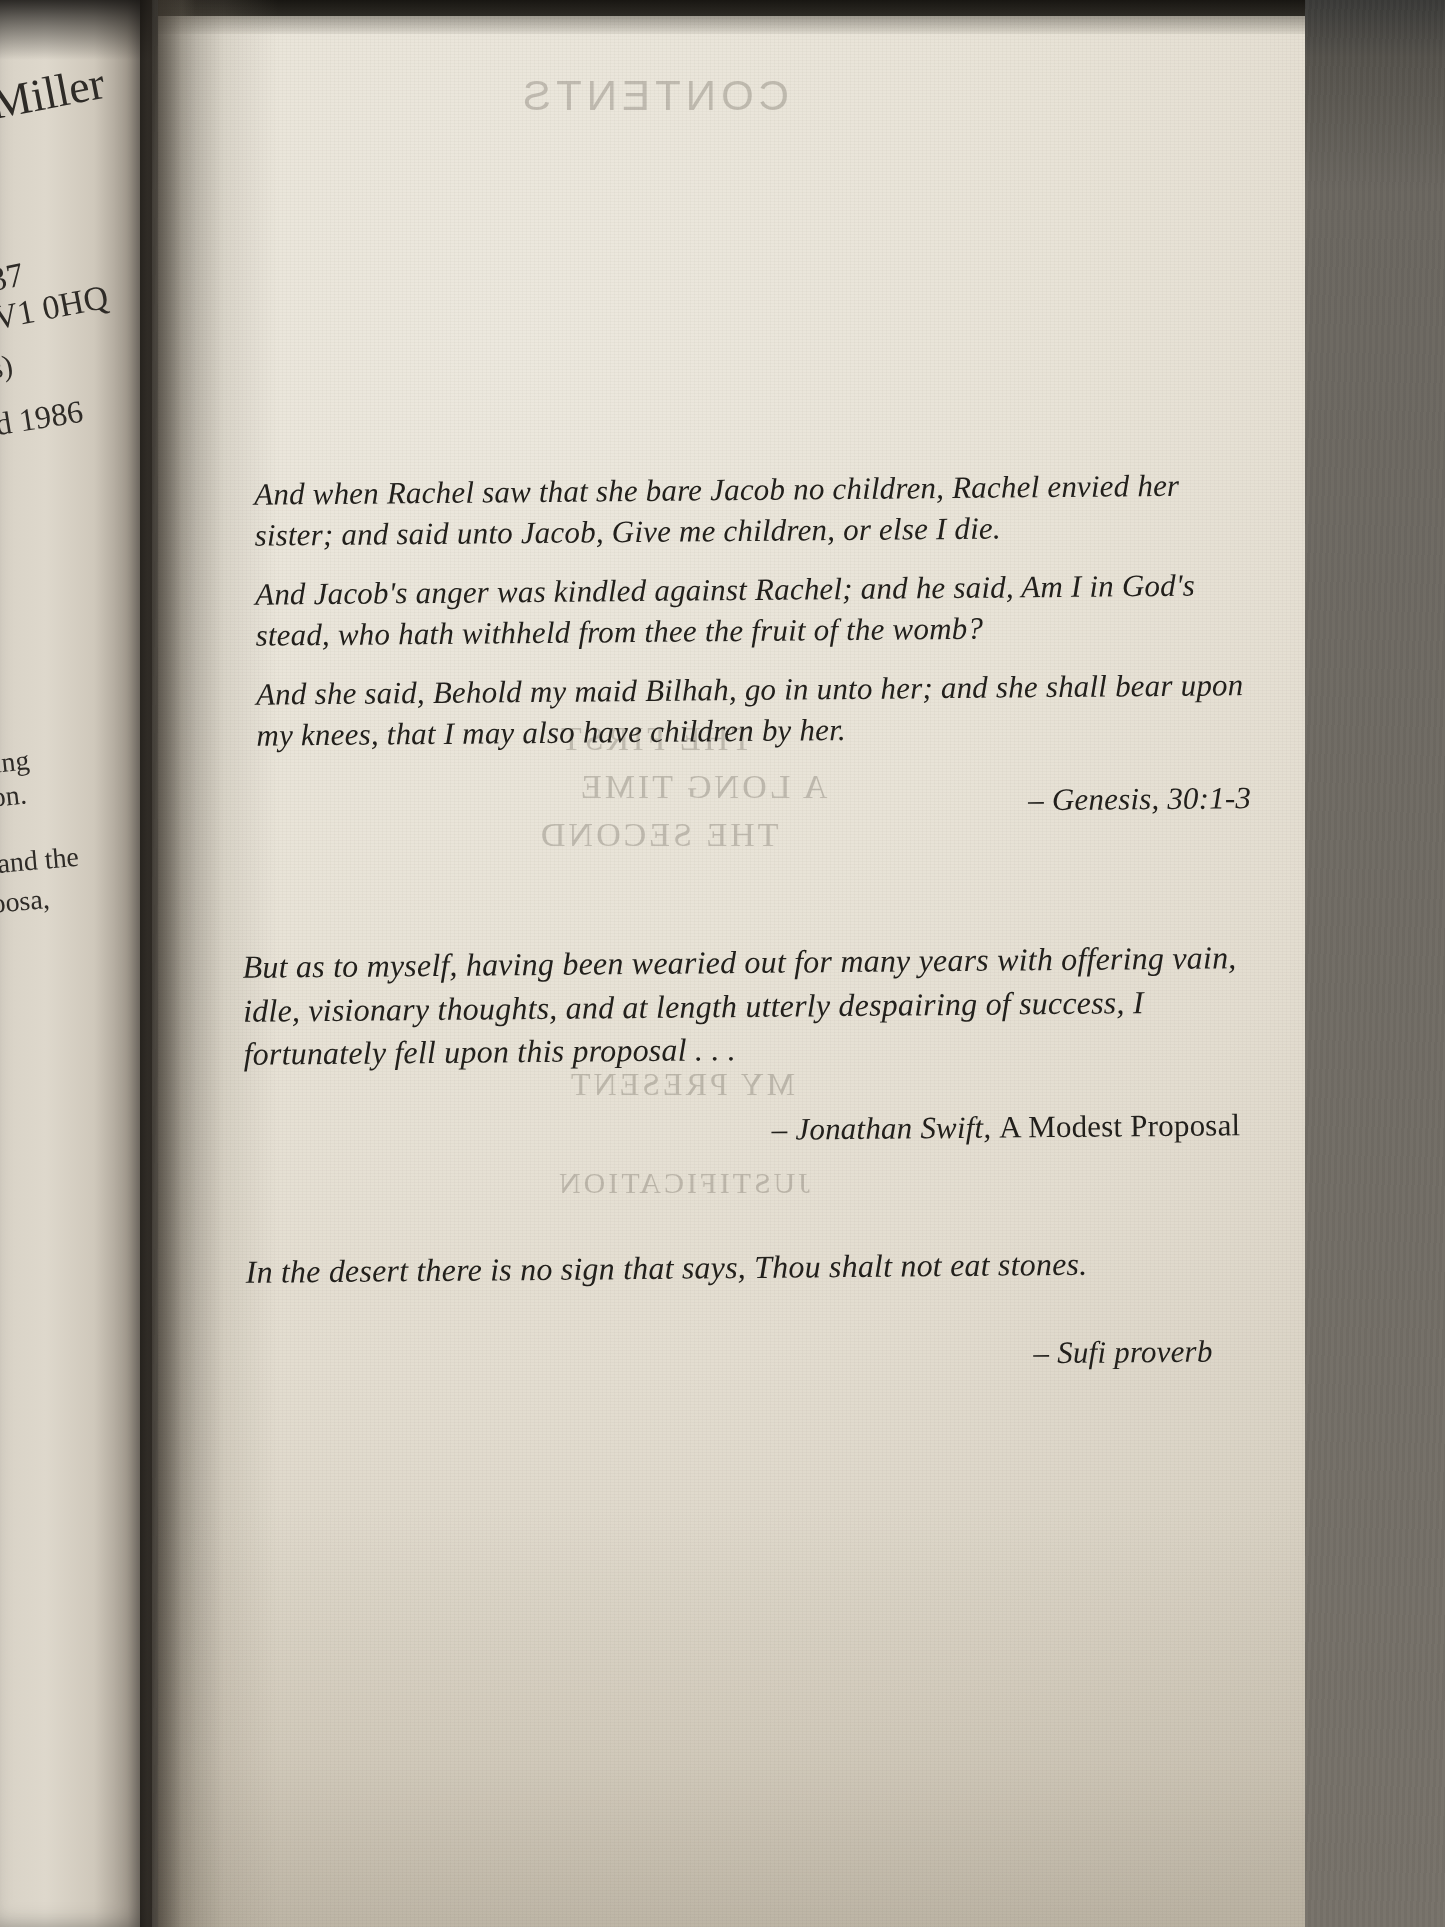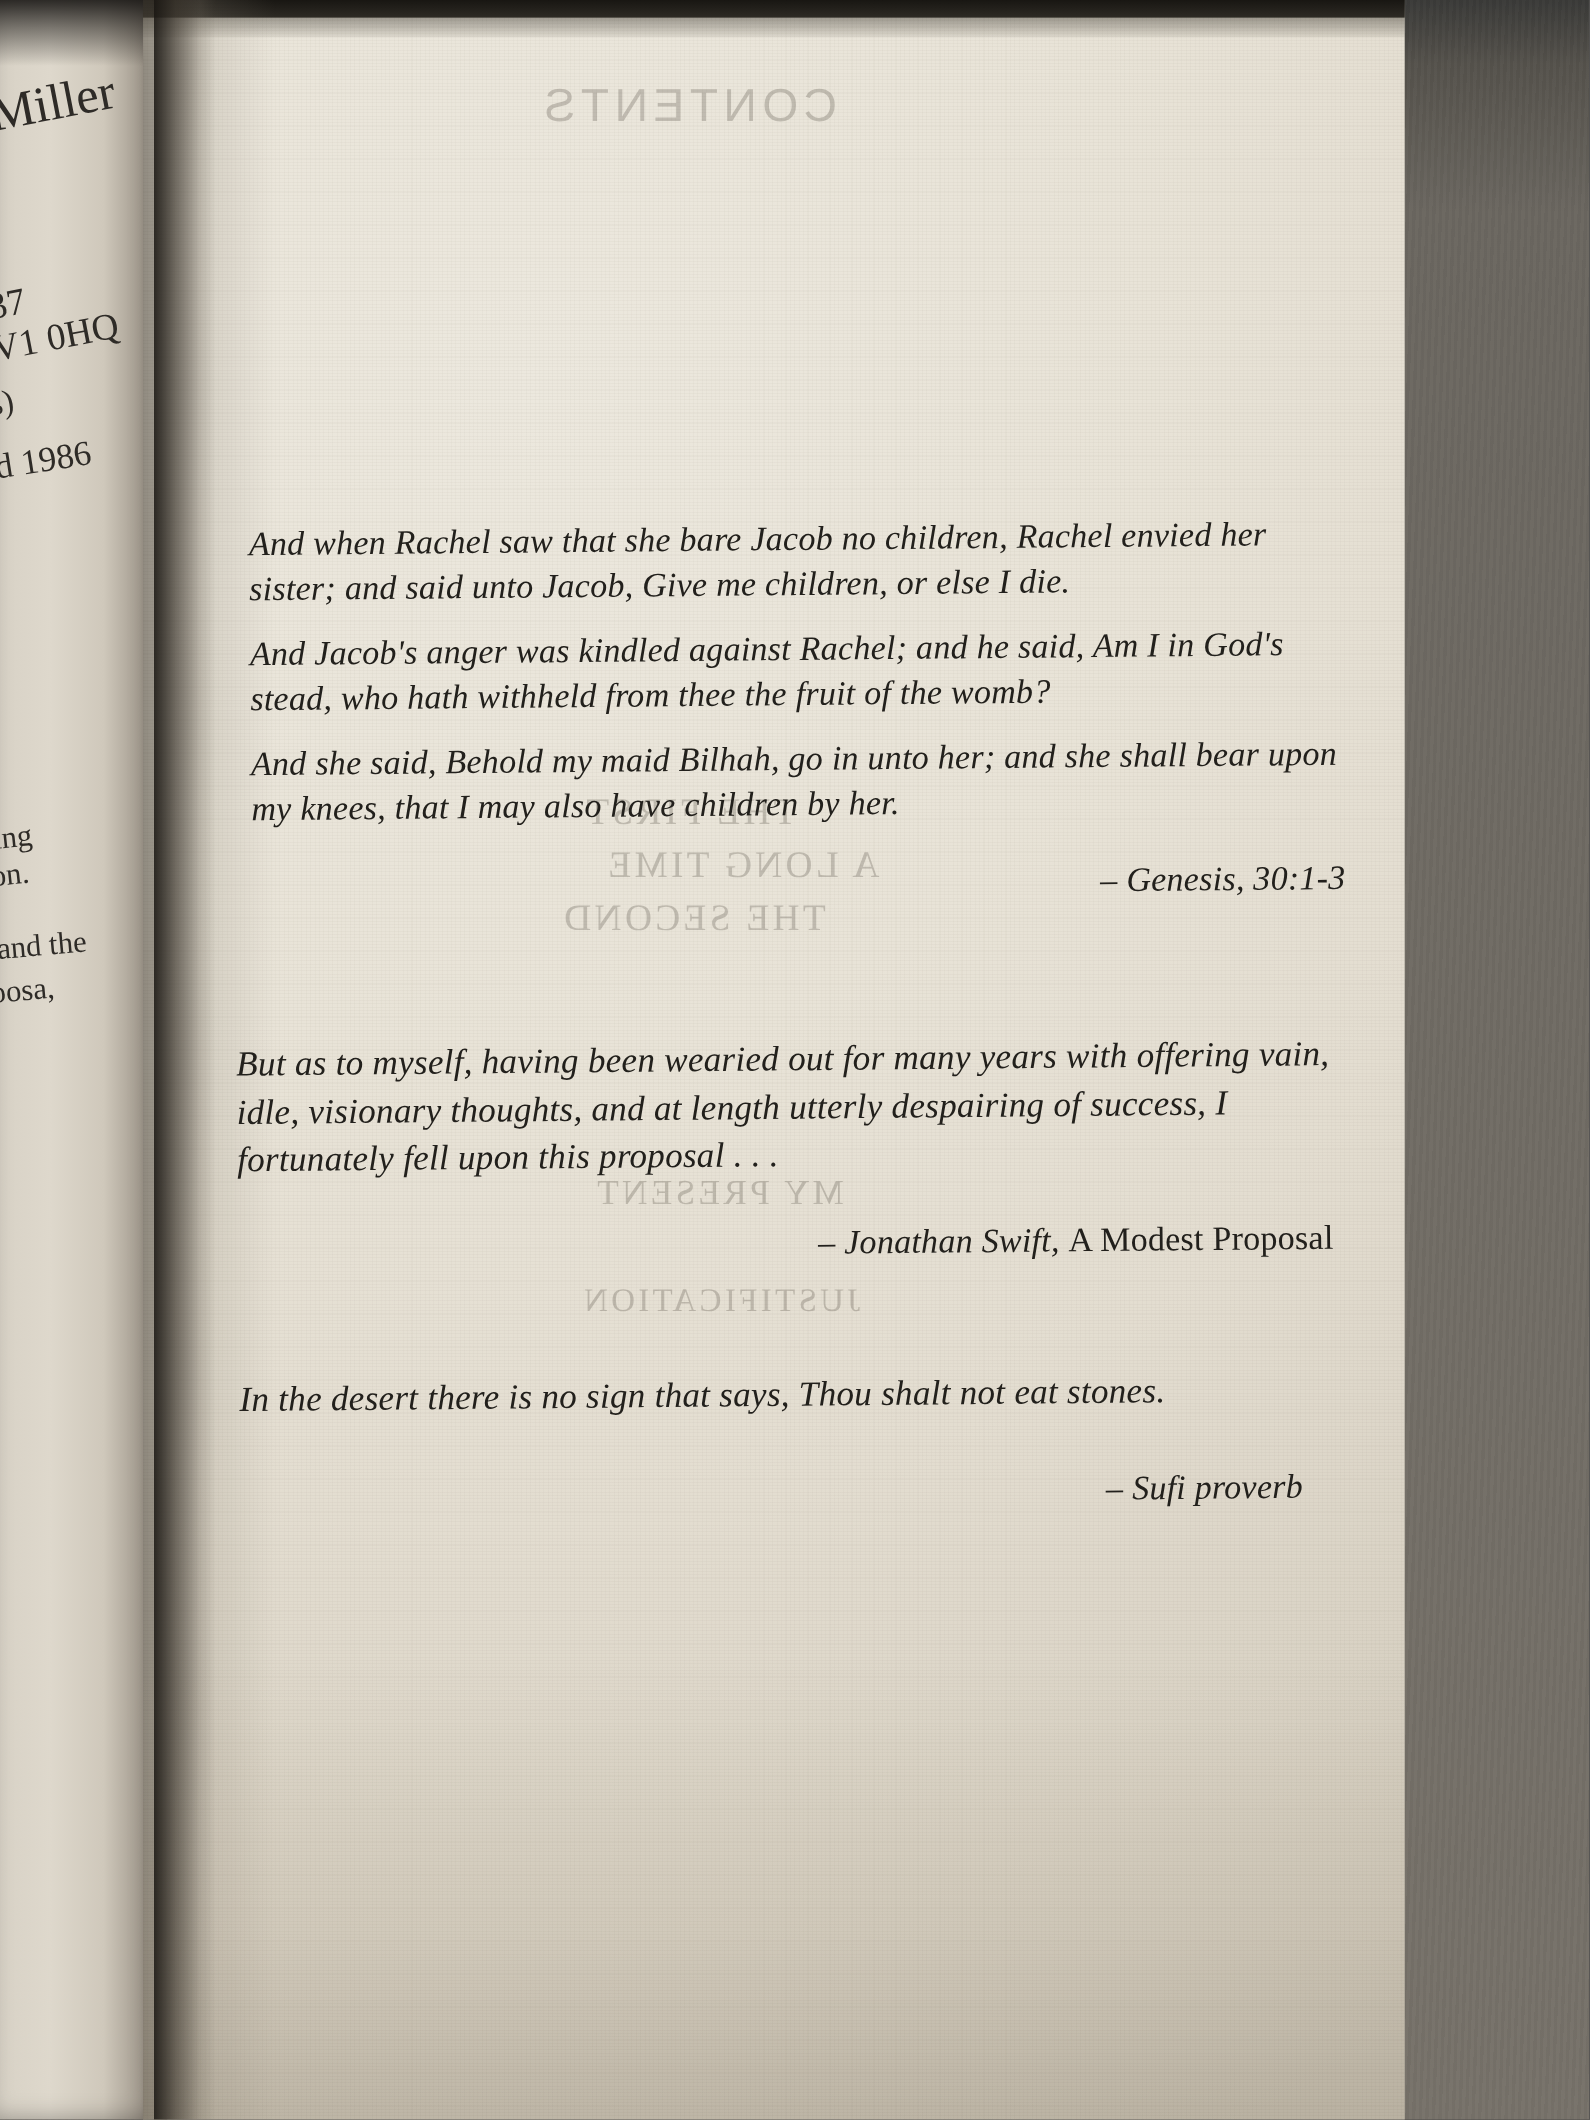--- a/index.html
+++ b/index.html
@@ -63,21 +63,21 @@
     top: 0;
     width: 56px;
     height: 1927px;
     background: linear-gradient(90deg, rgba(25,22,18,0.85) 0%, rgba(60,54,46,0.55) 35%, rgba(120,112,100,0.18) 75%, rgba(255,255,255,0) 100%);
     pointer-events: none;
   }
 
   
   .right-page {
     position: absolute;
-    left: 130px;
+    left: 158px;
     top: 0;
     width: 1147px;
     height: 1927px;
     background:
       radial-gradient(140% 90% at 30% 18%, #ece8de 0%, #e8e3d7 36%, #e3ddd0 60%, #d9d2c4 82%, #cdc6b7 100%);
   }
   .page-top-shadow {
     position: absolute;
     left: 0; top: 0;
     width: 100%; height: 34px;

